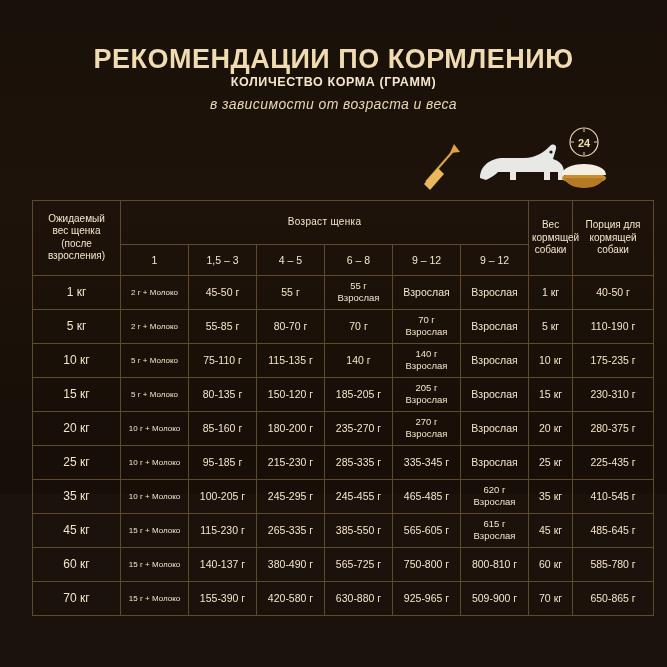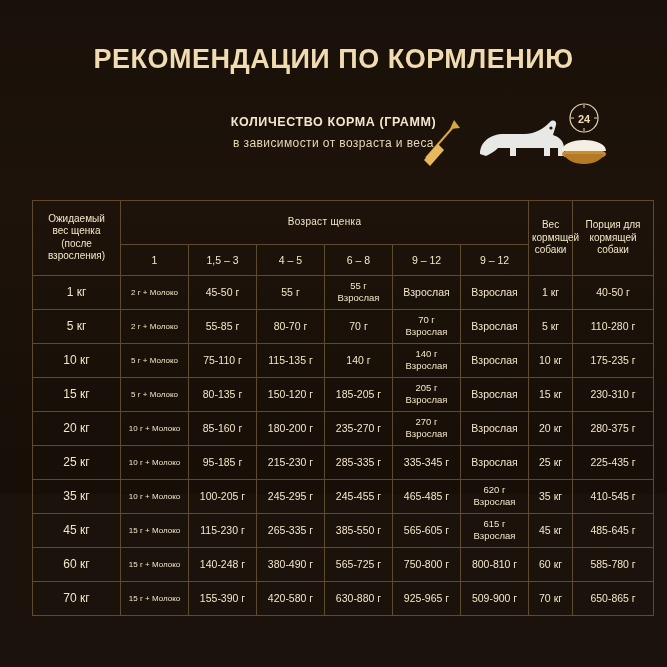--- a/index.html
+++ b/index.html
@@ -24,37 +24,37 @@
   .title {
     text-align: center;
     font-size: 27px;
     font-weight: bold;
     letter-spacing: 0.5px;
     color: #f0dcb0;
     padding-top: 44px;
   }
   .subhead {
     text-align: center;
-    margin-top: 40px;
   }
   .subhead .l1 {
     font-size: 12.5px;
     font-weight: bold;
     letter-spacing: 0.6px;
     color: #f4e7cd;
   }
   .subhead .l2 {
-    font-size: 12px;
+    font-size: 14px;
+    font-style: italic;
     letter-spacing: 0.4px;
     color: #e8d7b4;
     margin-top: 7px;
   }
   .art {
     position: absolute;
-    top: 102px;
+    top: 126px;
     left: 420px;
     width: 200px;
     height: 70px;
   }
   .table-wrap {
     position: absolute;
     left: 32px;
     top: 200px;
     width: 603px;
   }
@@ -224,21 +224,21 @@
           </tr>
           <tr>
             <td class="weight">5 кг</td>
             <td class="milk">2 г + Молоко</td>
             <td class="">55-85 г</td>
             <td class="">80-70 г</td>
             <td class="">70 г</td>
             <td class="twoline">70 г<br>Взрослая</td>
             <td class="">Взрослая</td>
             <td class="sideweight">5 кг</td>
-            <td class="portion">110-280 г</td>
+            <td class="portion">110-190 г</td>
           </tr>
           <tr>
             <td class="weight">10 кг</td>
             <td class="milk">5 г + Молоко</td>
             <td class="">75-110 г</td>
             <td class="">115-135 г</td>
             <td class="">140 г</td>
             <td class="twoline">140 г<br>Взрослая</td>
             <td class="">Взрослая</td>
             <td class="sideweight">10 кг</td>
@@ -295,21 +295,21 @@
             <td class="">265-335 г</td>
             <td class="">385-550 г</td>
             <td class="">565-605 г</td>
             <td class="twoline">615 г<br>Взрослая</td>
             <td class="sideweight">45 кг</td>
             <td class="portion">485-645 г</td>
           </tr>
           <tr>
             <td class="weight">60 кг</td>
             <td class="milk">15 г + Молоко</td>
-            <td class="">140-248 г</td>
+            <td class="">140-137 г</td>
             <td class="">380-490 г</td>
             <td class="">565-725 г</td>
             <td class="">750-800 г</td>
             <td class="">800-810 г</td>
             <td class="sideweight">60 кг</td>
             <td class="portion">585-780 г</td>
           </tr>
           <tr>
             <td class="weight">70 кг</td>
             <td class="milk">15 г + Молоко</td>

